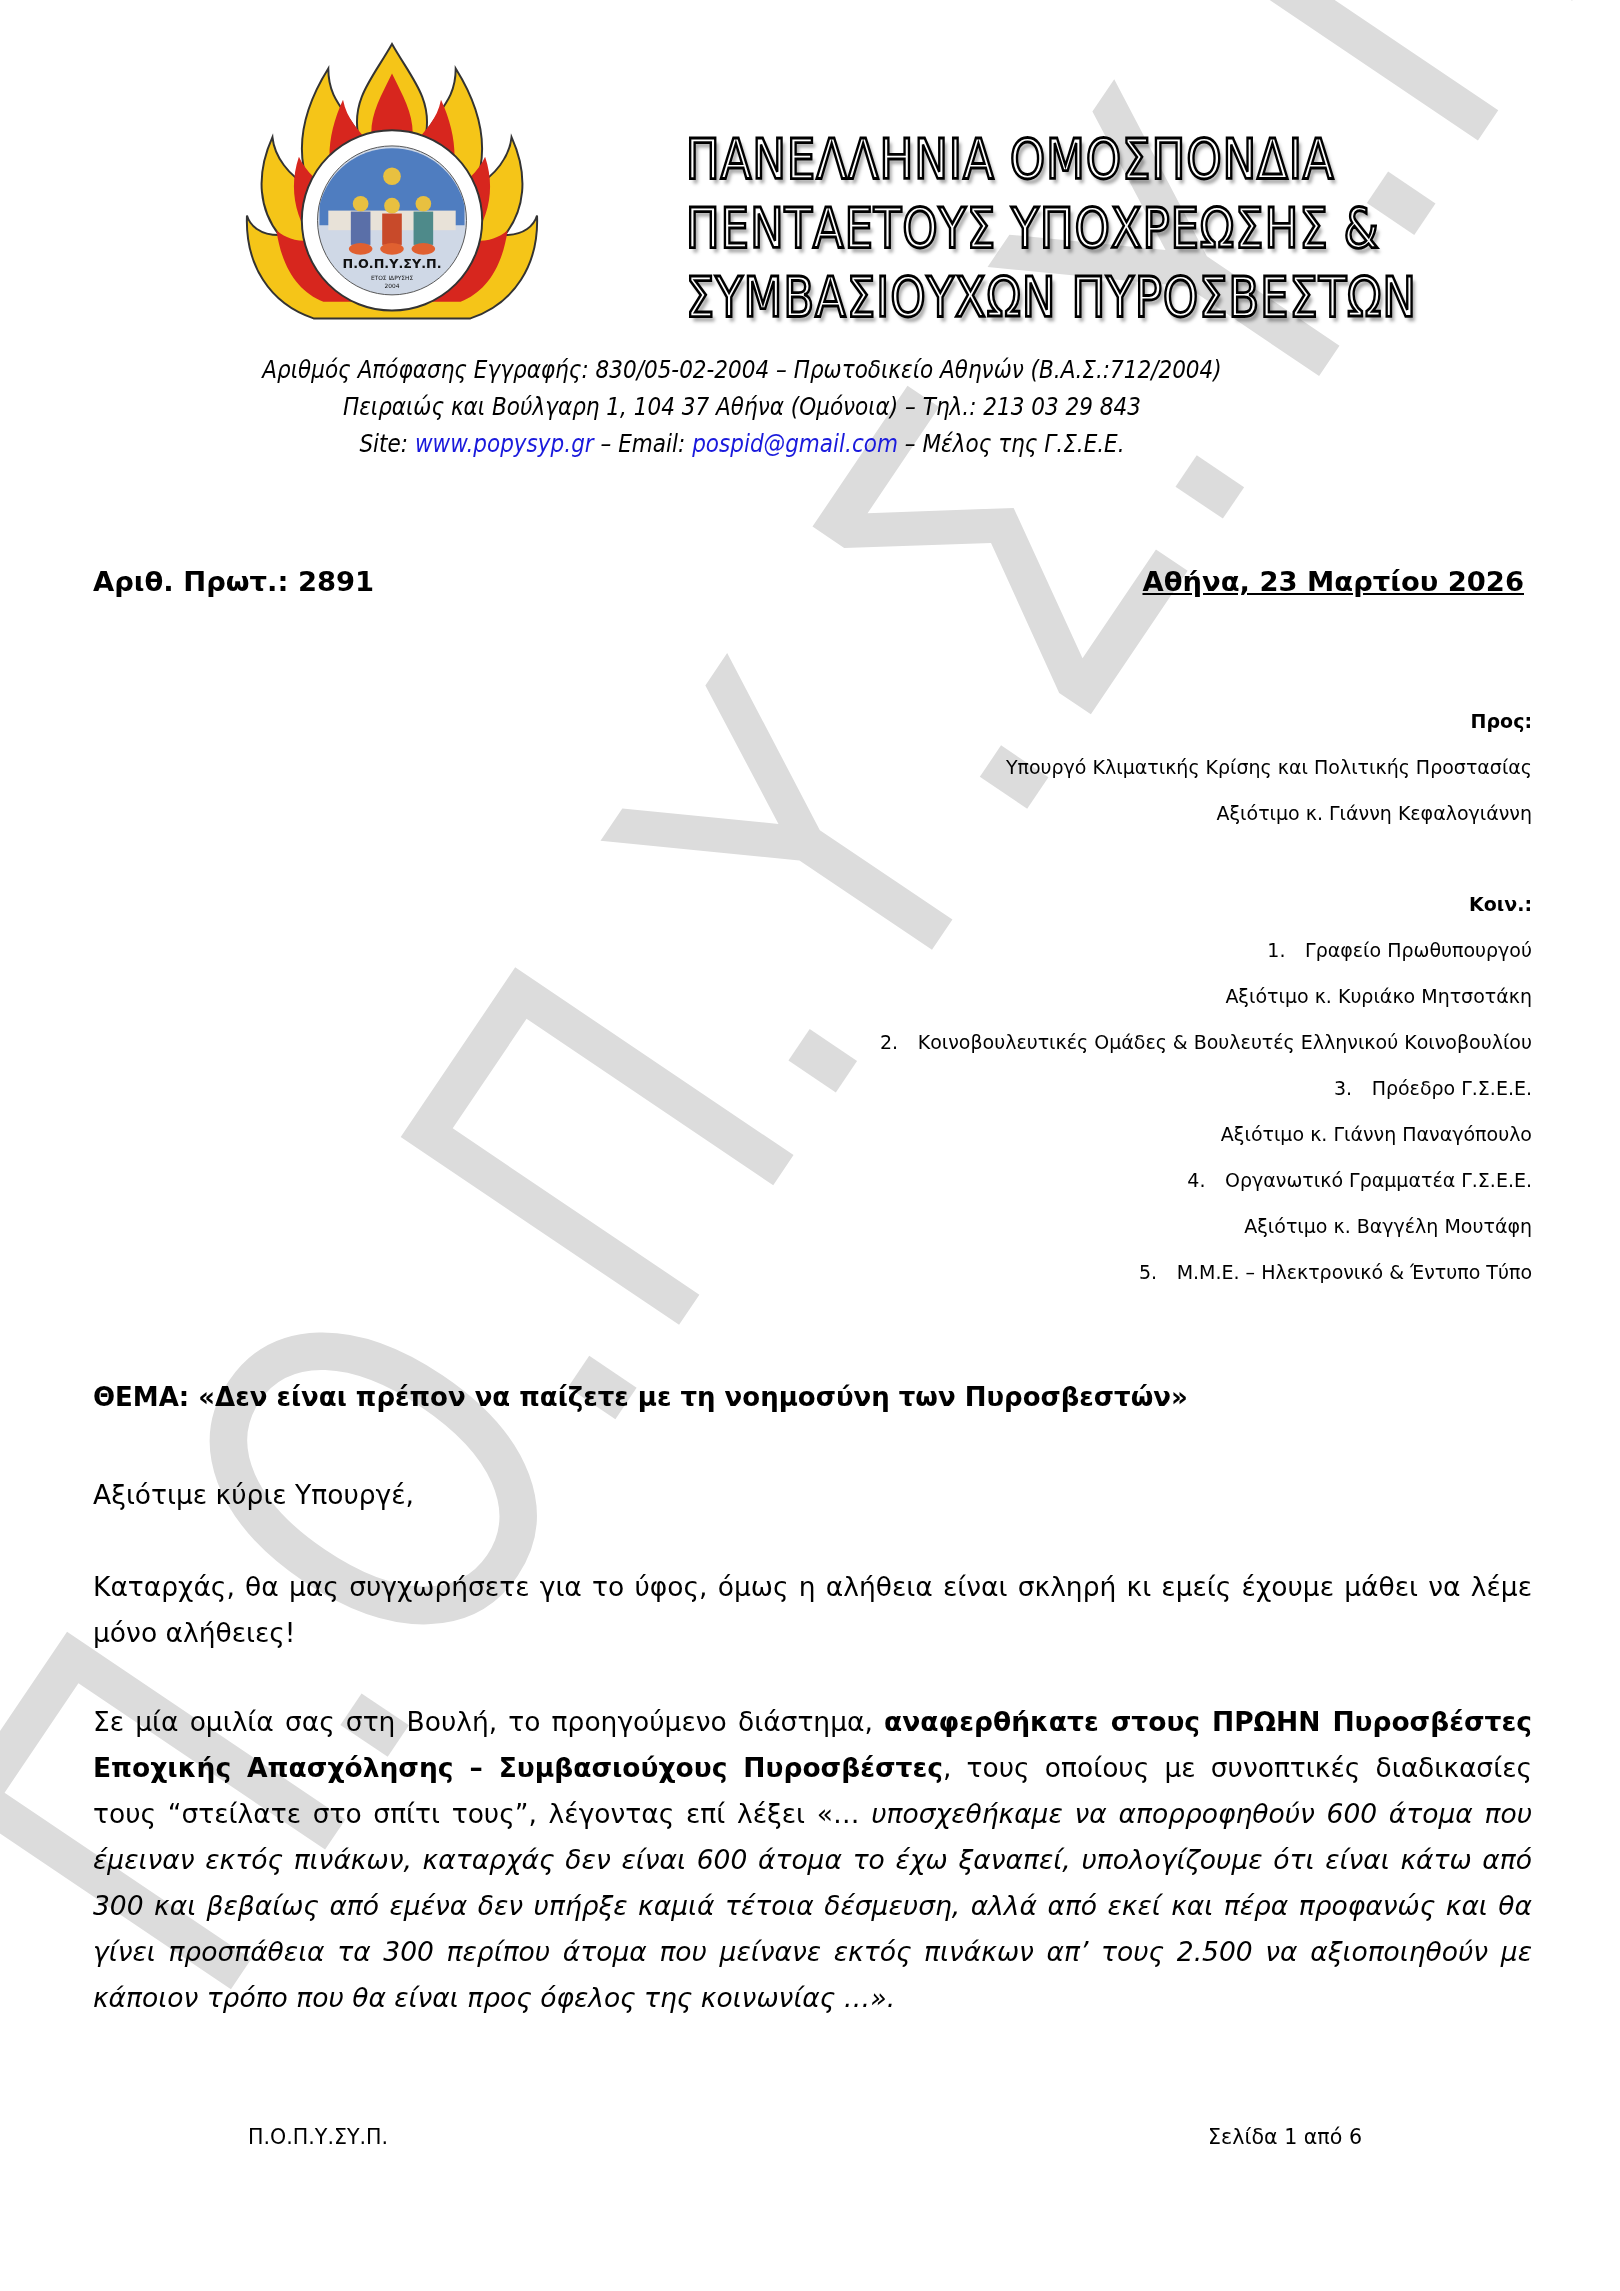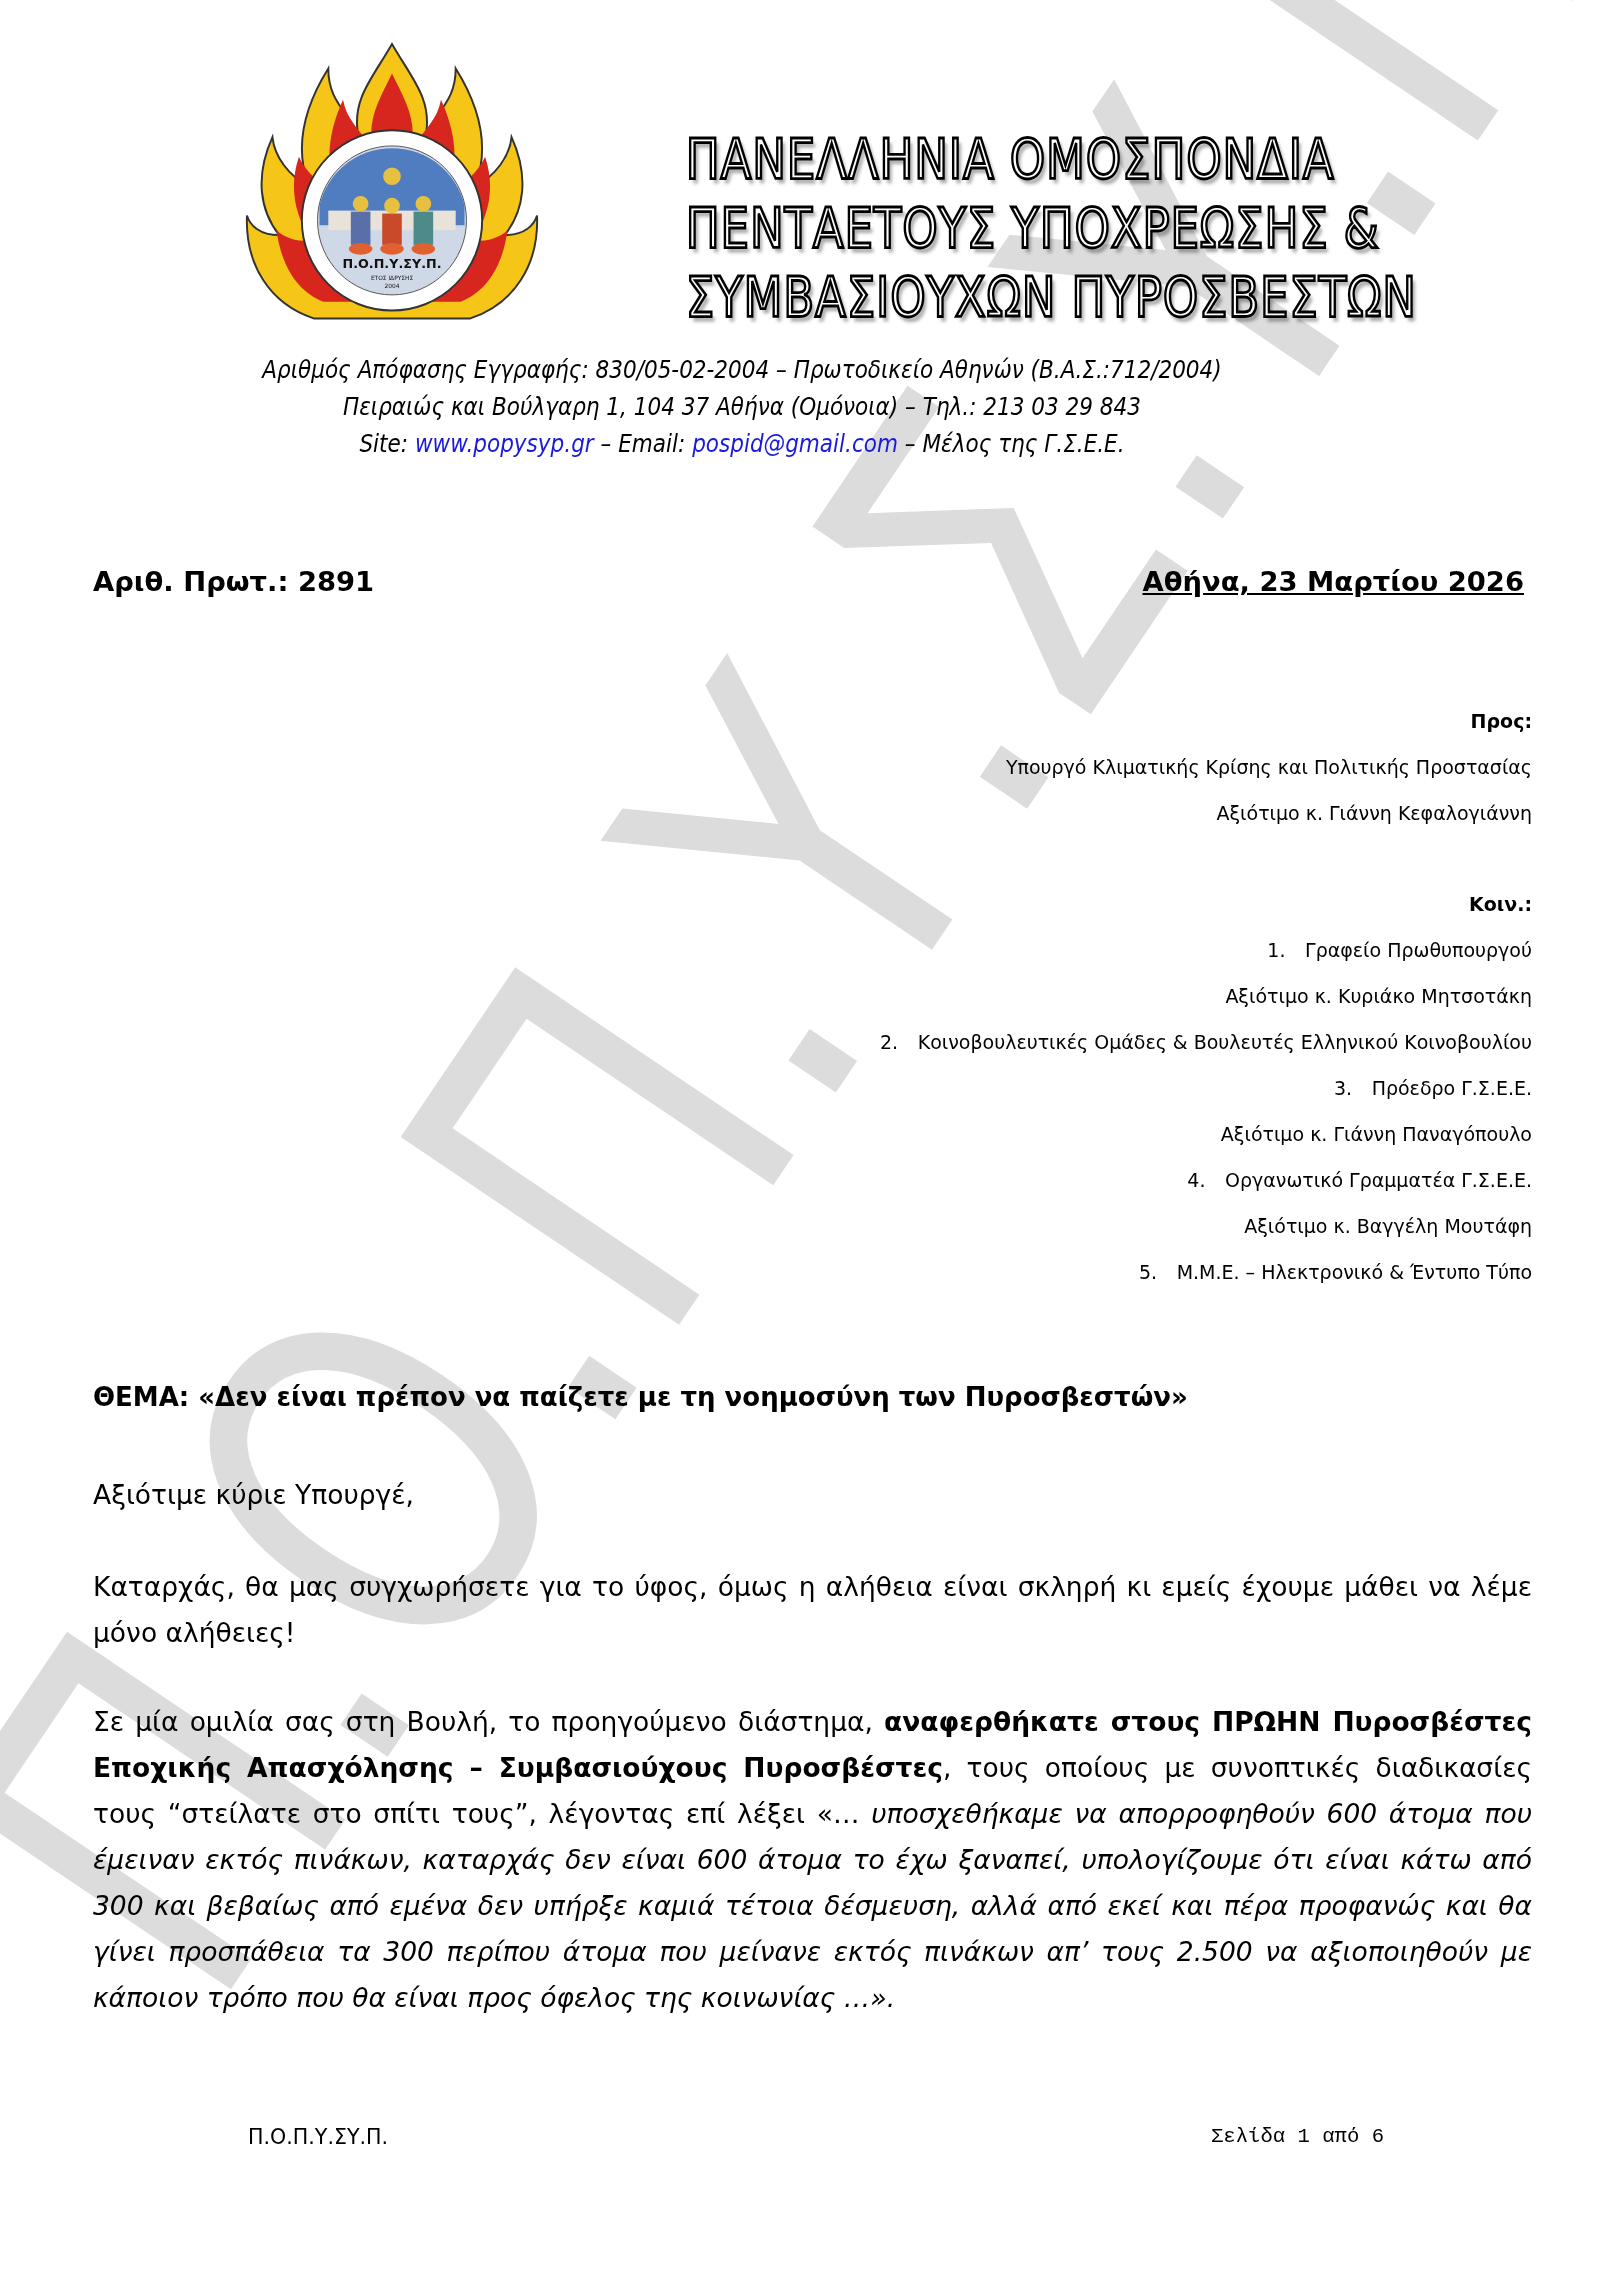--- a/index.html
+++ b/index.html
@@ -43,21 +43,21 @@
 
   .body-text { position: absolute; left: 93px; width: 1439px; font-size: 26.5px; line-height: 46px; text-align: justify; }
   .greeting { top: 1472px; }
   .p1 { top: 1564px; }
   .p2 { top: 1699px; text-align-last: left; }
   .p2 b { font-weight: bold; }
   .p2 i { font-style: italic; }
 
   .footer { position: absolute; top: 2125px; font-size: 20.6px; }
   .footer.left { left: 248px; }
-  .footer.right { right: 236px; font-family: Liberation Mono, monospace; }
+  .footer.right { right: 258px; }
 </style>
 </head>
 <body>
 
 <div class="page">
 
   <div class="watermark">
     <svg viewBox="0 0 1653 2338" xmlns="http://www.w3.org/2000/svg">
       <text x="0" y="0" fill="#dcdcdc" font-family="DejaVu Sans, sans-serif" font-size="470" transform="translate(215,2060) rotate(-56) scale(0.8,1)">Π.Ο.Π.Υ.Σ.Υ.Π.</text>
     </svg>

